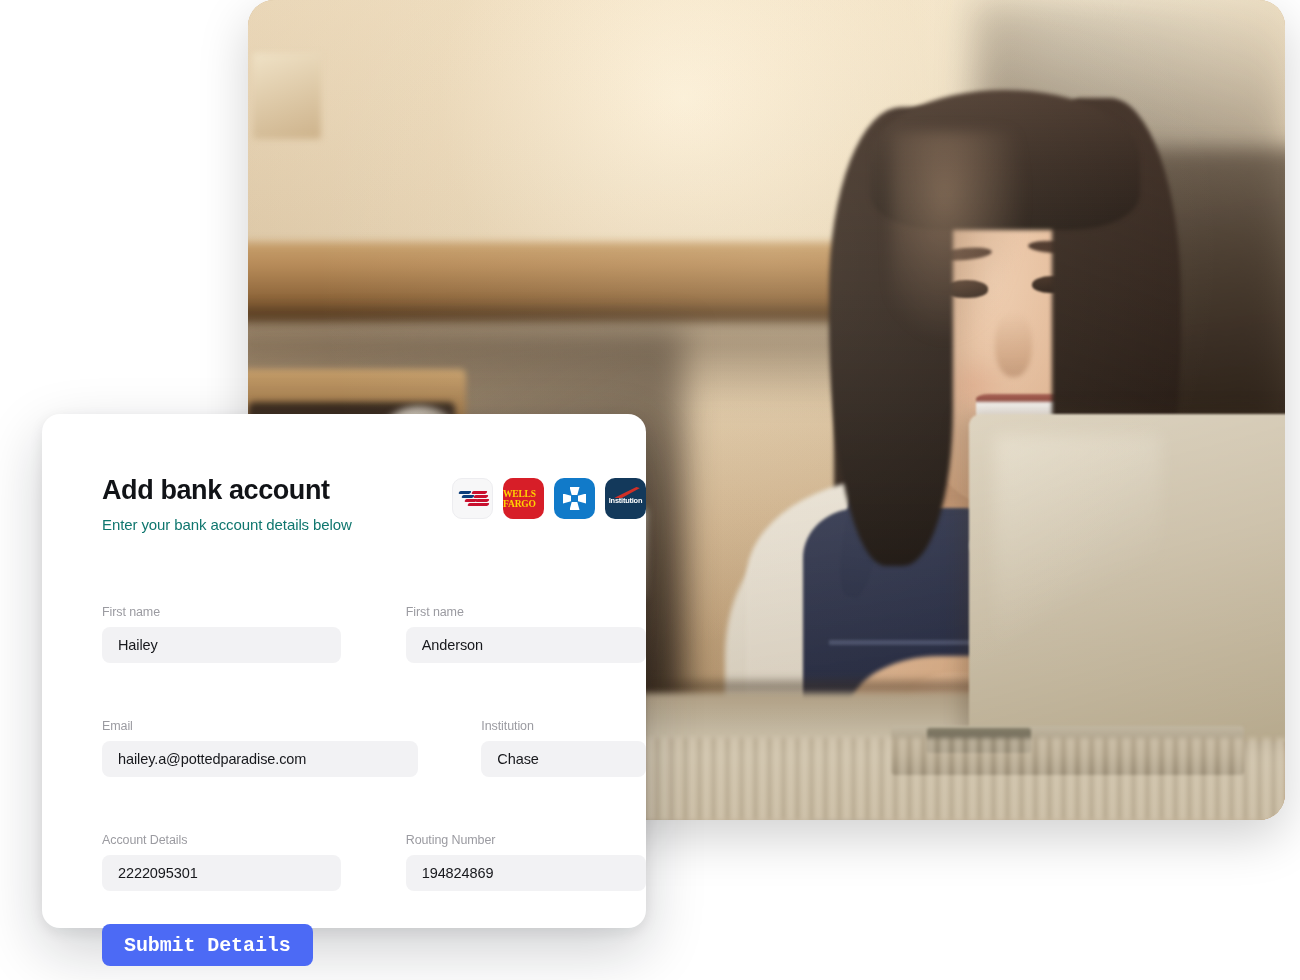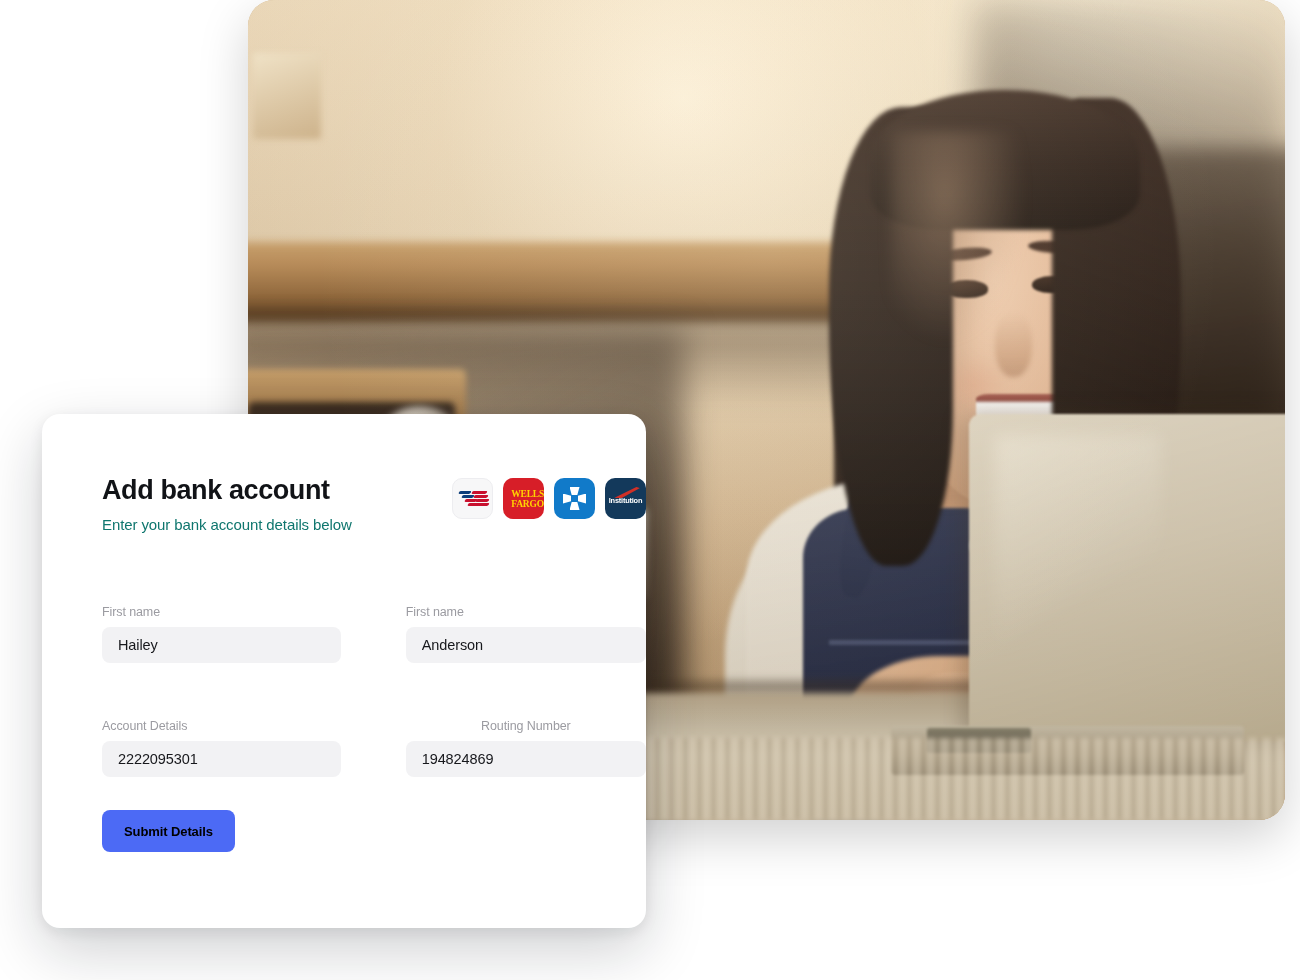--- a/index.html
+++ b/index.html
@@ -444,21 +444,21 @@
     width: 41px; height: 41px;
     border-radius: 10px;
     position: relative;
     overflow: hidden;
     flex: 0 0 auto;
   }
   .bank-boa { background: #f7f7f8; border: 1px solid #ededf0; }
   .boa-flag { position: absolute; left: 6px; top: 12px; width: 29px; height: 17px; }
   .boa-stripe { position: absolute; height: 2.6px; border-radius: 1.4px; transform: skewX(-26deg); }
 
-  .bank-wf { background: #d71e28; display: flex; align-items: center; justify-content: flex-end; }
+  .bank-wf { background: #d71e28; display: flex; align-items: center; justify-content: flex-start; }
   .wf-txt {
     color: #ffd400;
     font-family: "Liberation Serif", serif;
     font-weight: 700;
     font-size: 9.5px;
     line-height: 10px;
     text-align: center;
     letter-spacing: -0.2px;
   }
 
@@ -516,32 +516,32 @@
   .r1-a { width: 249px; }
   .r1-gap { width: 67px; }
   .r1-b { width: 250px; }
 
   .r2-a { width: 328px; }
   .r2-gap { width: 66px; }
   .r2-b { width: 171px; }
 
   .r3-a { width: 249px; }
   .r3-gap { width: 67px; }
-  .r3-b { width: 250px; align-items: center; }
+  .r3-b { width: 250px; }
 
   .submit-btn {
     margin-top: 14px;
     background: #4c6af5;
-    color: #000000;
+    color: #ffffff;
     border: none;
     border-radius: 8px;
     height: 42px;
     padding: 0 22px;
-    font-family: Liberation Sans, sans-serif;
-    font-size: 13px;
+    font-family: Liberation Mono, monospace;
+    font-size: 20px;
     font-weight: 700;
     letter-spacing: -0.1px;
     cursor: pointer;
   }
 </style>
 </head>
 <body>
 
 <div id="stage">
 
@@ -657,20 +657,31 @@
           <label class="field-label">First name</label>
           <input class="field-input" type="text" value="Hailey" style="">
         </div>
         <div class="r1-gap"></div>
         <div class="field r1-b">
           <label class="field-label">First name</label>
           <input class="field-input" type="text" value="Anderson" style="">
         </div>
       </div>
 
+      <div class="row">
+        <div class="field r2-a">
+          <label class="field-label">Email</label>
+          <input class="field-input" type="text" value="hailey.a@pottedparadise.com" style="">
+        </div>
+        <div class="r2-gap"></div>
+        <div class="field r2-b">
+          <label class="field-label">Institution</label>
+          <input class="field-input" type="text" value="Chase" style="">
+        </div>
+      </div>
 
       <div class="row">
         <div class="field r3-a">
           <label class="field-label">Account Details</label>
           <input class="field-input" type="text" value="2222095301" style="">
         </div>
         <div class="r3-gap"></div>
         <div class="field r3-b">
           <label class="field-label">Routing Number</label>
           <input class="field-input" type="text" value="194824869" style="">

